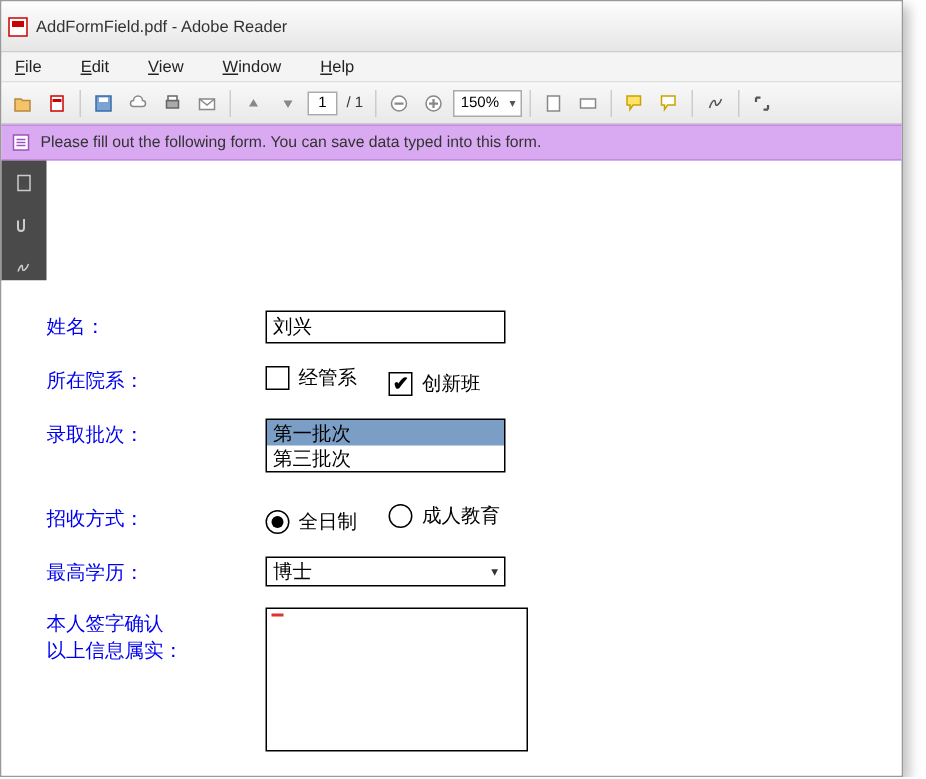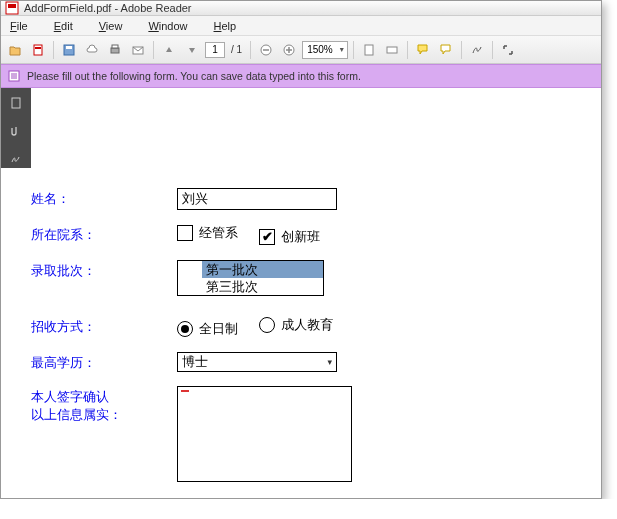--- a/index.html
+++ b/index.html
@@ -1,18 +1,18 @@
 <!DOCTYPE html>
 <html><head>
 <meta charset="utf-8">
 <style>
 * { box-sizing: border-box; margin: 0; padding: 0; }
 body { font-family: "Microsoft YaHei", Arial, sans-serif; font-size: 12px; background: #fff; width: 617px; }
 .window { width: 602px; border: 1px solid #999; box-shadow: 4px 4px 8px rgba(0,0,0,0.25); background: #fff; }
-.titlebar { height: 15px; background: linear-gradient(#fdfdfd,#e6e6e6); display: flex; align-items: center; padding: 4px 4px; border-bottom: 1px solid #ccc; }
+.titlebar { height: 34px; background: linear-gradient(#fdfdfd,#e6e6e6); display: flex; align-items: center; padding: 4px 4px; border-bottom: 1px solid #ccc; }
 .titlebar .pdf-icon { width: 14px; height: 14px; margin-right: 5px; }
 .titlebar .title { font-size: 11px; color: #333; }
 .menubar { height: 20px; background: #f4f4f4; display: flex; align-items: center; padding: 0 4px; gap: 16px; border-bottom: 1px solid #ddd; }
 .menubar span { font-size: 11px; color: #222; padding: 2px 5px; cursor: default; }
 .menubar span u { text-decoration: underline; }
 .toolbar { height: 28px; background: linear-gradient(#f8f8f8,#e9e9e9); border-bottom: 1px solid #ccc; display: flex; align-items: center; padding: 0 4px; gap: 3px; }
 .tbtn { width: 20px; height: 20px; display: flex; align-items: center; justify-content: center; border-radius: 2px; }
 .tsep { width: 1px; height: 18px; background: #ccc; margin: 0 2px; }
 .page-input { width: 20px; height: 16px; font-size: 10px; text-align: center; border: 1px solid #aaa; }
 .page-total { font-size: 10px; color: #333; padding: 0 3px; }
@@ -24,21 +24,21 @@
 .body-area { display: flex; height: 410px; flex-direction: column; }
 .sidebar { width: 30px; background: #4a4a4a; display: flex; flex-direction: column; align-items: center; padding-top: 6px; gap: 10px; }
 .sidebar .sbtn { width: 18px; height: 18px; display: flex; align-items: center; justify-content: center; }
 .doc { flex: 1; background: #fff; padding: 20px 30px; overflow: hidden; }
 .form-row { display: flex; align-items: flex-start; margin-bottom: 14px; }
 .form-label { width: 120px; color: #0000ee; font-size: 13px; padding-top: 2px; }
 .form-ctrl { flex: 1; margin-left: 26px; }
 .text-input { width: 160px; height: 22px; border: 1.5px solid #000; padding: 1px 4px; font-size: 13px; }
 .chkwrap { display: inline-flex; align-items: center; margin-right: 18px; font-size: 13px; }
 .chkbox { width: 16px; height: 16px; border: 1.5px solid #000; margin-right: 6px; display: flex; align-items: center; justify-content: center; font-size: 13px; font-weight: bold; }
-.listbox { width: 147px; border: 1.5px solid #000; font-size: 13px; padding-left: 24px; }
+.listbox { width: 160px; border: 1.5px solid #000; font-size: 13px; }
 .listbox .opt { padding: 0 4px; line-height: 17px; }
 .listbox .opt.sel { background: #7a9ec6; }
 .radiowrap { display: inline-flex; align-items: center; margin-right: 18px; font-size: 13px; }
 .radio { width: 16px; height: 16px; border: 1.5px solid #000; border-radius: 50%; margin-right: 6px; display: flex; align-items: center; justify-content: center; }
 .radio .dot { width: 8px; height: 8px; background: #000; border-radius: 50%; }
 .combo { width: 160px; height: 20px; border: 1.5px solid #000; font-size: 13px; padding: 0 4px; display: flex; align-items: center; justify-content: space-between; }
 .combo::after { content: "▾"; font-size: 9px; color: #333; }
 .textarea { width: 175px; height: 96px; border: 1.5px solid #000; position: relative; }
 .textarea .cursor { position: absolute; top: 3px; left: 3px; width: 8px; height: 2px; background: #d33; }
 .submit { display: inline-block; border: 1.5px solid #000; background: #9fb8b4; padding: 2px 14px; font-size: 13px; }

